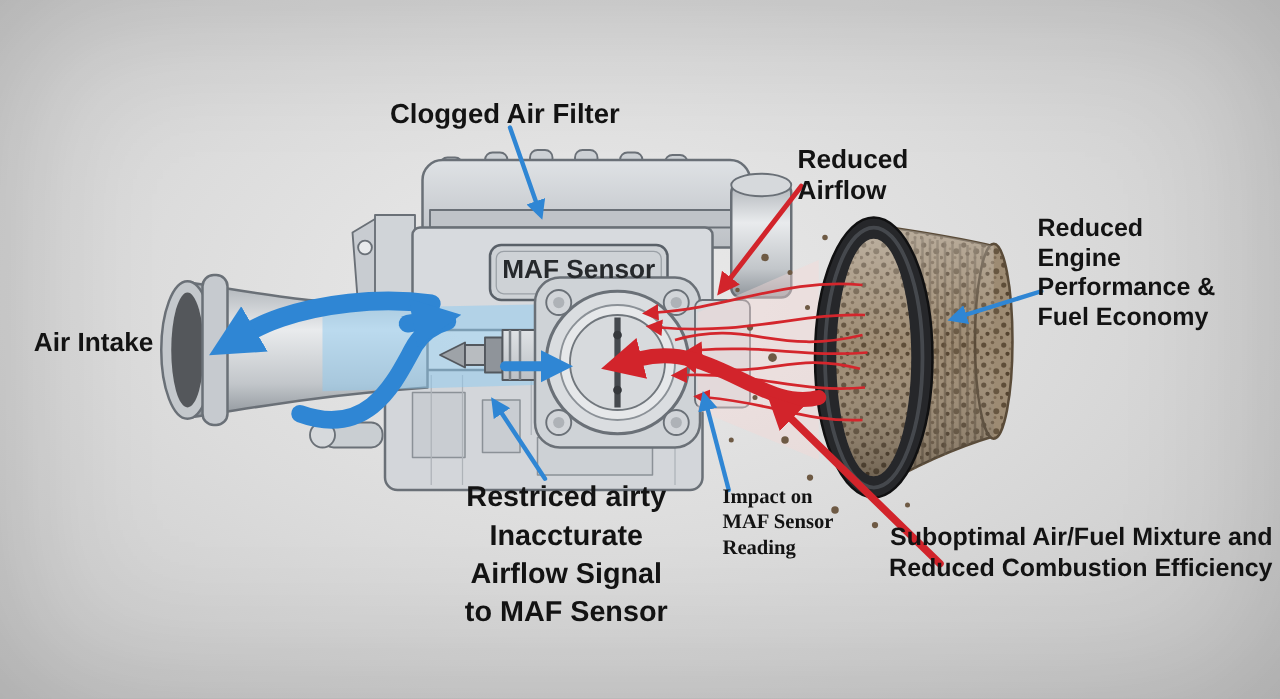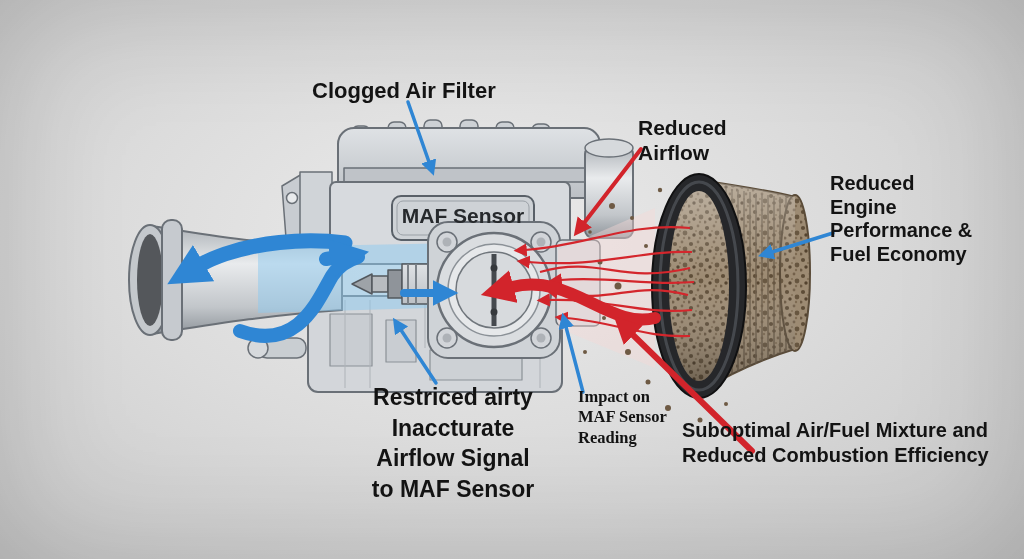--- a/index.html
+++ b/index.html
@@ -20,21 +20,21 @@
     line-height:1.2;
     z-index:5;
   }
   .lbl-clogged{left:312px;top:78px;font-size:22px;}
   .lbl-reduced-airflow{left:638px;top:116px;font-size:21px;line-height:1.18;}
   .lbl-maf{left:392px;top:203px;width:142px;text-align:center;font-size:21px;color:#26292c;}
   .lbl-air-intake{left:27px;top:262px;font-size:21px;}
   .lbl-reduced-engine{left:830px;top:172px;font-size:20px;line-height:1.18;}
   .lbl-restricted{left:325px;top:382px;width:256px;text-align:center;font-size:23px;line-height:1.33;}
   .lbl-impact{left:578px;top:387px;font-size:16.5px;line-height:1.24;font-family:Liberation Serif, serif;}
-  .lbl-suboptimal{left:682px;top:418px;width:336px;text-align:left;font-size:20px;line-height:1.24;}
+  .lbl-suboptimal{left:682px;top:418px;width:336px;text-align:right;font-size:20px;line-height:1.24;}
 </style>
 </head>
 <body>
 
 <div class="stage">
 
   <svg width="1024" height="559" viewBox="0 0 1024 559">
     <defs>
       <linearGradient id="tubeGrad" x1="0" y1="0" x2="0" y2="1">
         <stop offset="0" stop-color="#aeb3b8"></stop>
@@ -242,20 +242,21 @@
       <path d="M833 233 L772 252" stroke="#2f86d4" stroke-width="3.5" marker-end="url(#sB)"></path>
       <path d="M641 149 L584 223" stroke="#d2242b" stroke-width="4" marker-end="url(#sR)"></path>
       <path d="M752 451 L632 334" stroke="#d2242b" stroke-width="6" marker-end="url(#sR)"></path>
     </g>
   </svg>
 
   <div class="lbl lbl-clogged">Clogged Air Filter</div>
   <div class="lbl lbl-reduced-airflow">Reduced
 Airflow</div>
   <div class="lbl lbl-maf">MAF Sensor</div>
+  <div class="lbl lbl-air-intake">Air Intake</div>
   <div class="lbl lbl-reduced-engine">Reduced
 Engine
 Performance &amp;
 Fuel Economy</div>
   <div class="lbl lbl-restricted">Restriced airty
 Inaccturate
 Airflow Signal
 to MAF Sensor</div>
   <div class="lbl lbl-impact">Impact on
 MAF Sensor

